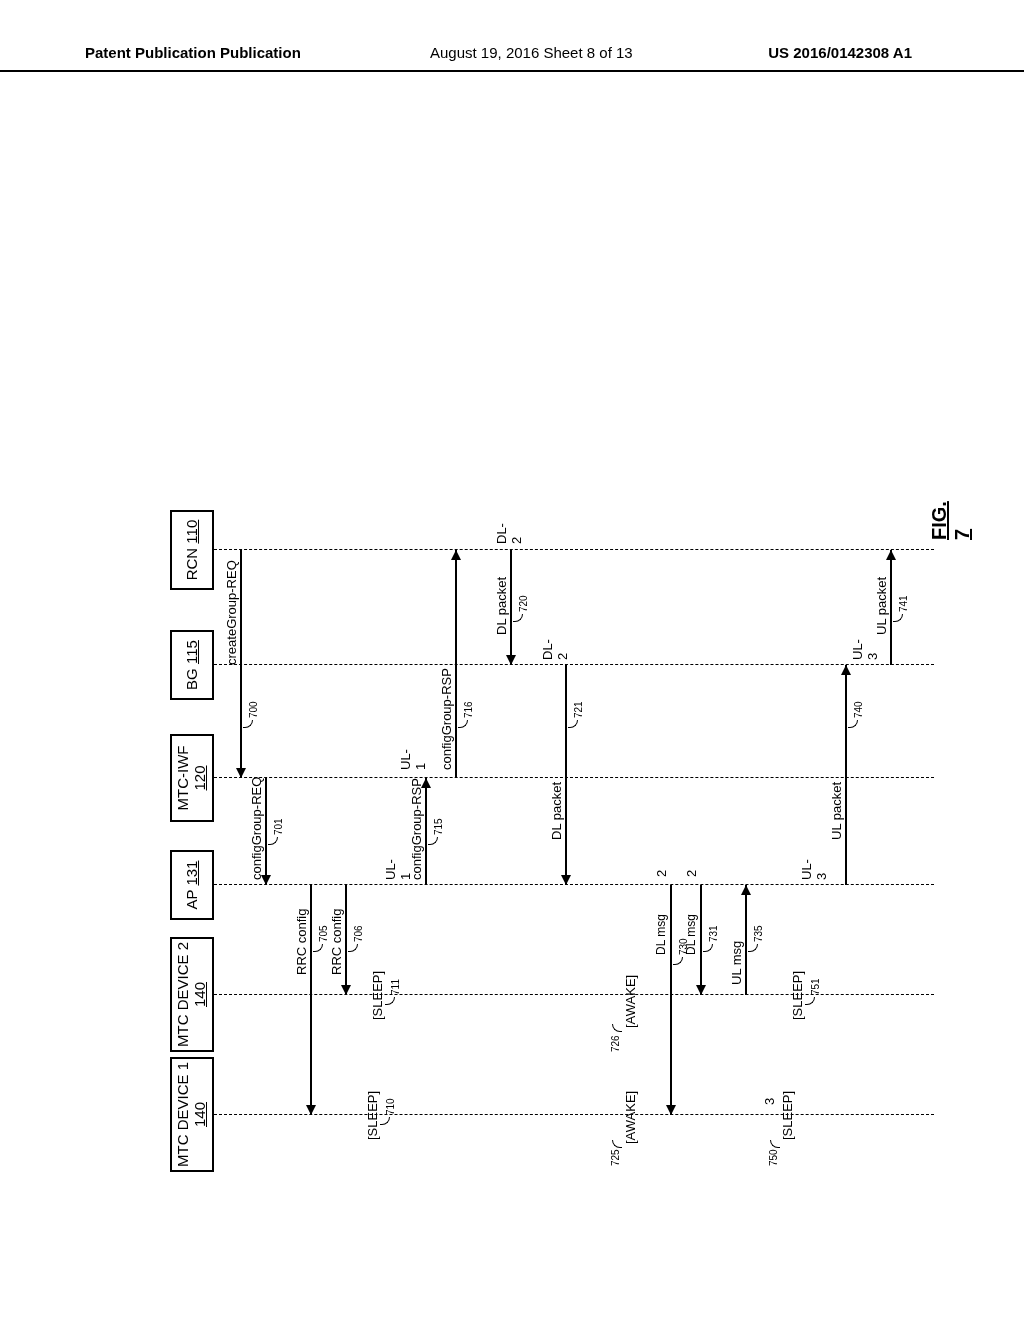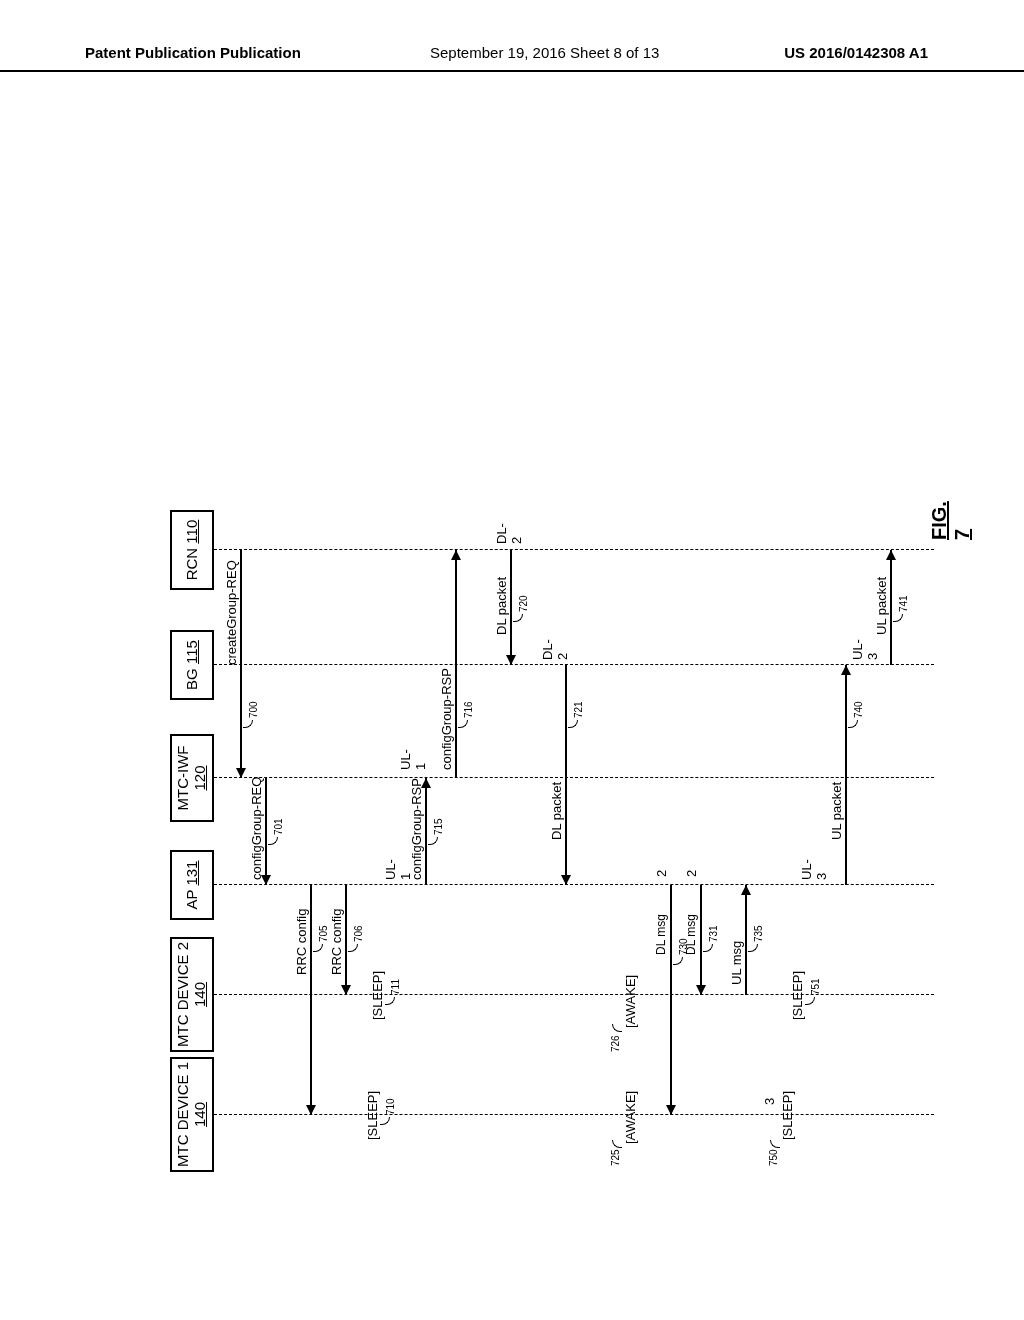--- a/index.html
+++ b/index.html
@@ -31,21 +31,21 @@
     font-weight: bold;
   }
   .header .center {
     position: absolute;
     left: 430px;
     top: 4px;
     font-size: 15px;
   }
   .header .right {
     position: absolute;
-    right: 96px;
+    right: 112px;
     top: 4px;
     font-size: 15px;
     font-weight: bold;
   }
 
   .rotbox {
     position: absolute;
     left: 50%;
     top: 50%;
   }
@@ -131,21 +131,21 @@
     font-size: 13px;
   }
 </style>
 </head>
 <body>
 
 <div class="page">
 
   <div class="header">
     <div class="left">Patent Publication Publication</div>
-    <div class="center">September 19, 2016  Sheet 8 of 13</div>
+    <div class="center">August 19, 2016  Sheet 8 of 13</div>
     <div class="right">US 2016/0142308 A1</div>
   </div>
 
   <div class="rotbox rot90" style="left:170px; top:1180px;">
 
     <div class="lifebox" style="left:8px;   top:0px; width:115px; height:44px;">
       <span class="title">MTC DEVICE 1</span><br>
       <span class="underline">140</span>
     </div>
     <div class="lifebox" style="left:128px; top:0px; width:115px; height:44px;">

